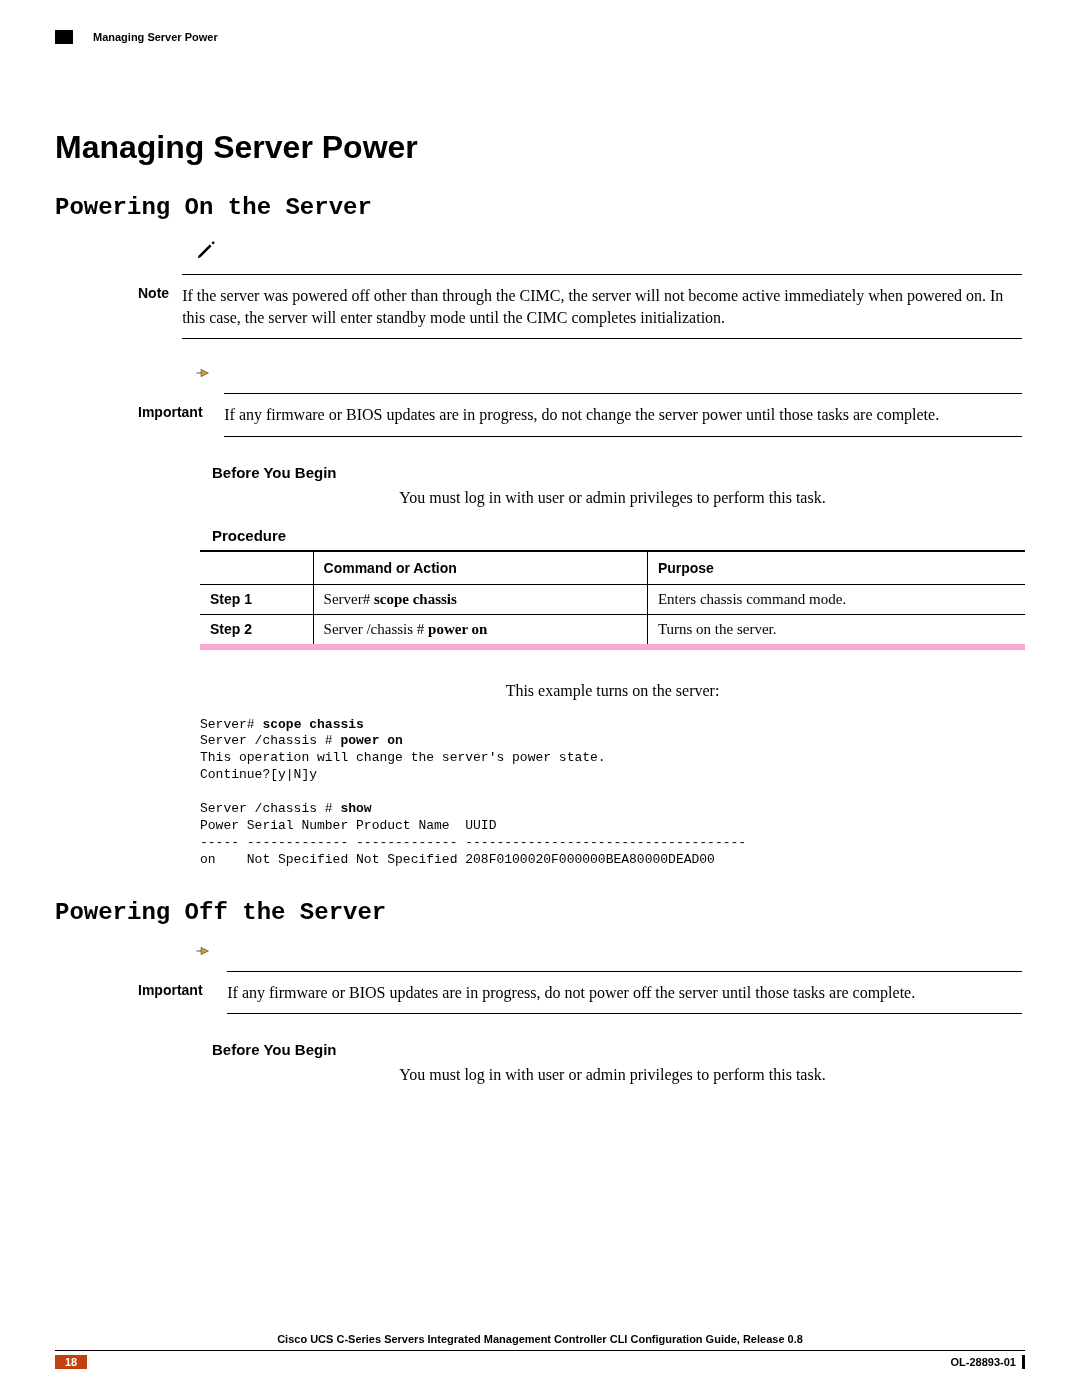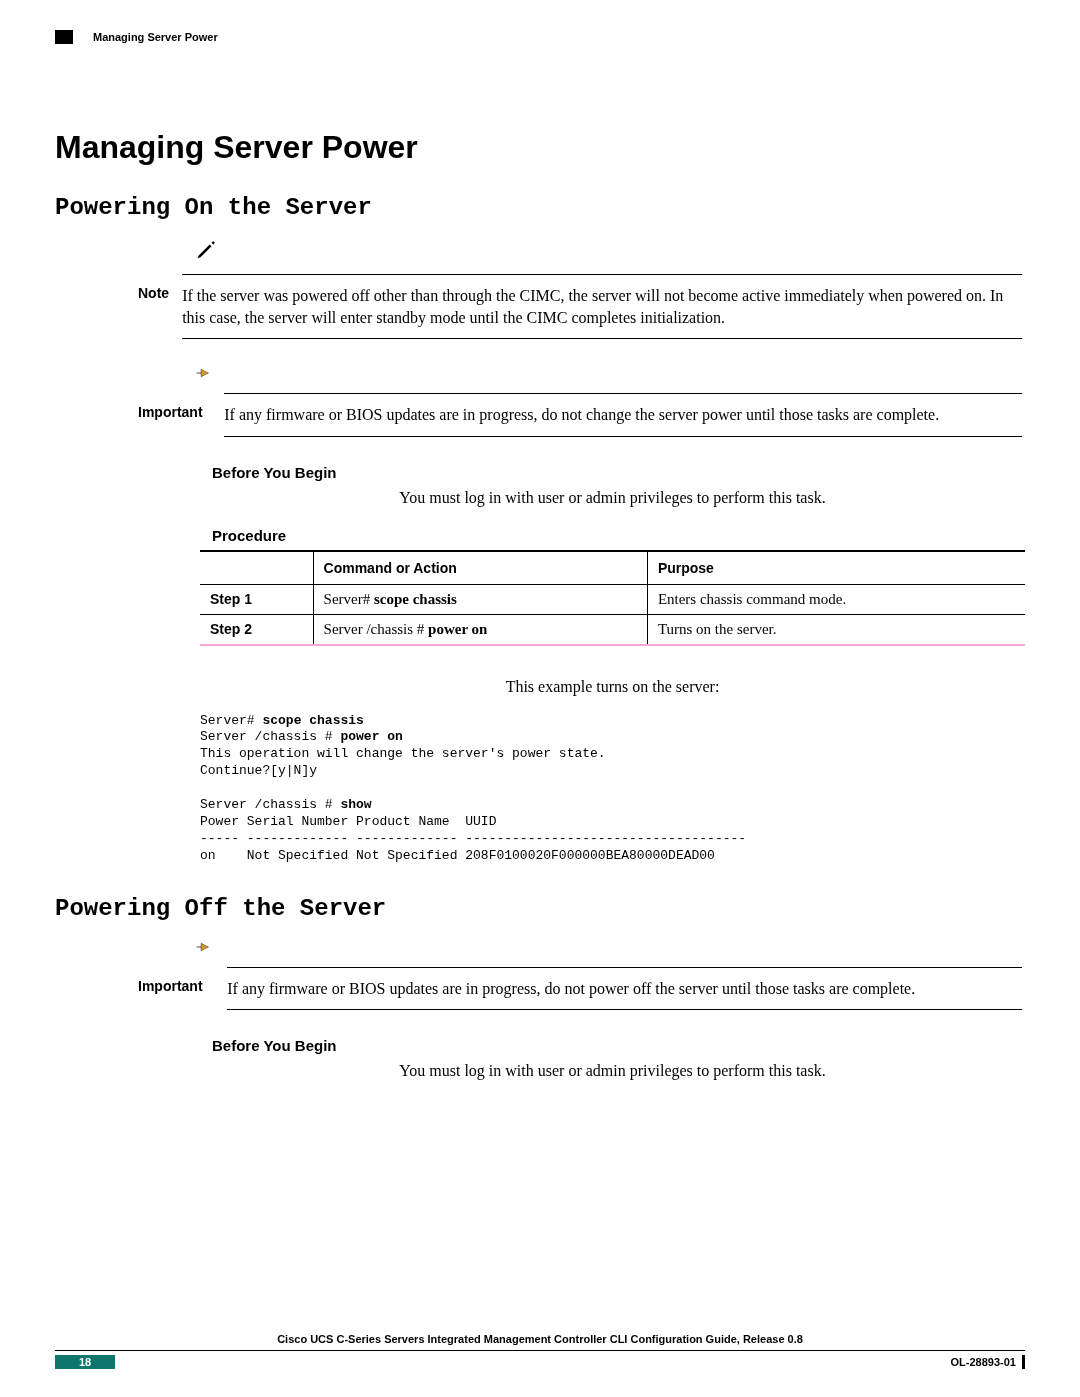--- a/index.html
+++ b/index.html
@@ -135,21 +135,21 @@
   .proc-table td:first-child {
     font-family: Arial, Helvetica, sans-serif;
     font-weight: bold;
     font-size: 14px;
     border-left: none;
   }
   .proc-table td:last-child {
     border-right: none;
   }
   .proc-table tr:last-child td {
-    border-bottom: 2px solid #f9a8d4;
+    border-bottom: 6px solid #f9a8d4;
   }
   .cmd-bold {
     font-weight: bold;
   }
   .code-block {
     font-family: 'Courier New', monospace;
     font-size: 13px;
     line-height: 1.3;
     white-space: pre;
     margin: 6px 0 30px 0;
@@ -173,23 +173,23 @@
     justify-content: space-between;
     align-items: center;
   }
   .footer-row .vbar2 {
     width: 3px;
     height: 14px;
     background: #000;
     margin-left: 6px;
   }
   .page-num-box {
-    background: #0f766e;
+    background: #c2410c;
     color: #fff;
-    padding: 1px 24px;
+    padding: 1px 10px;
     margin-right: 14px;
     display: inline-block;
   }
   .important-block table, .note-block table {
     width: 100%;
   }
   .icon-note svg, .icon-important svg {
     display: inline-block;
   }
 </style>

